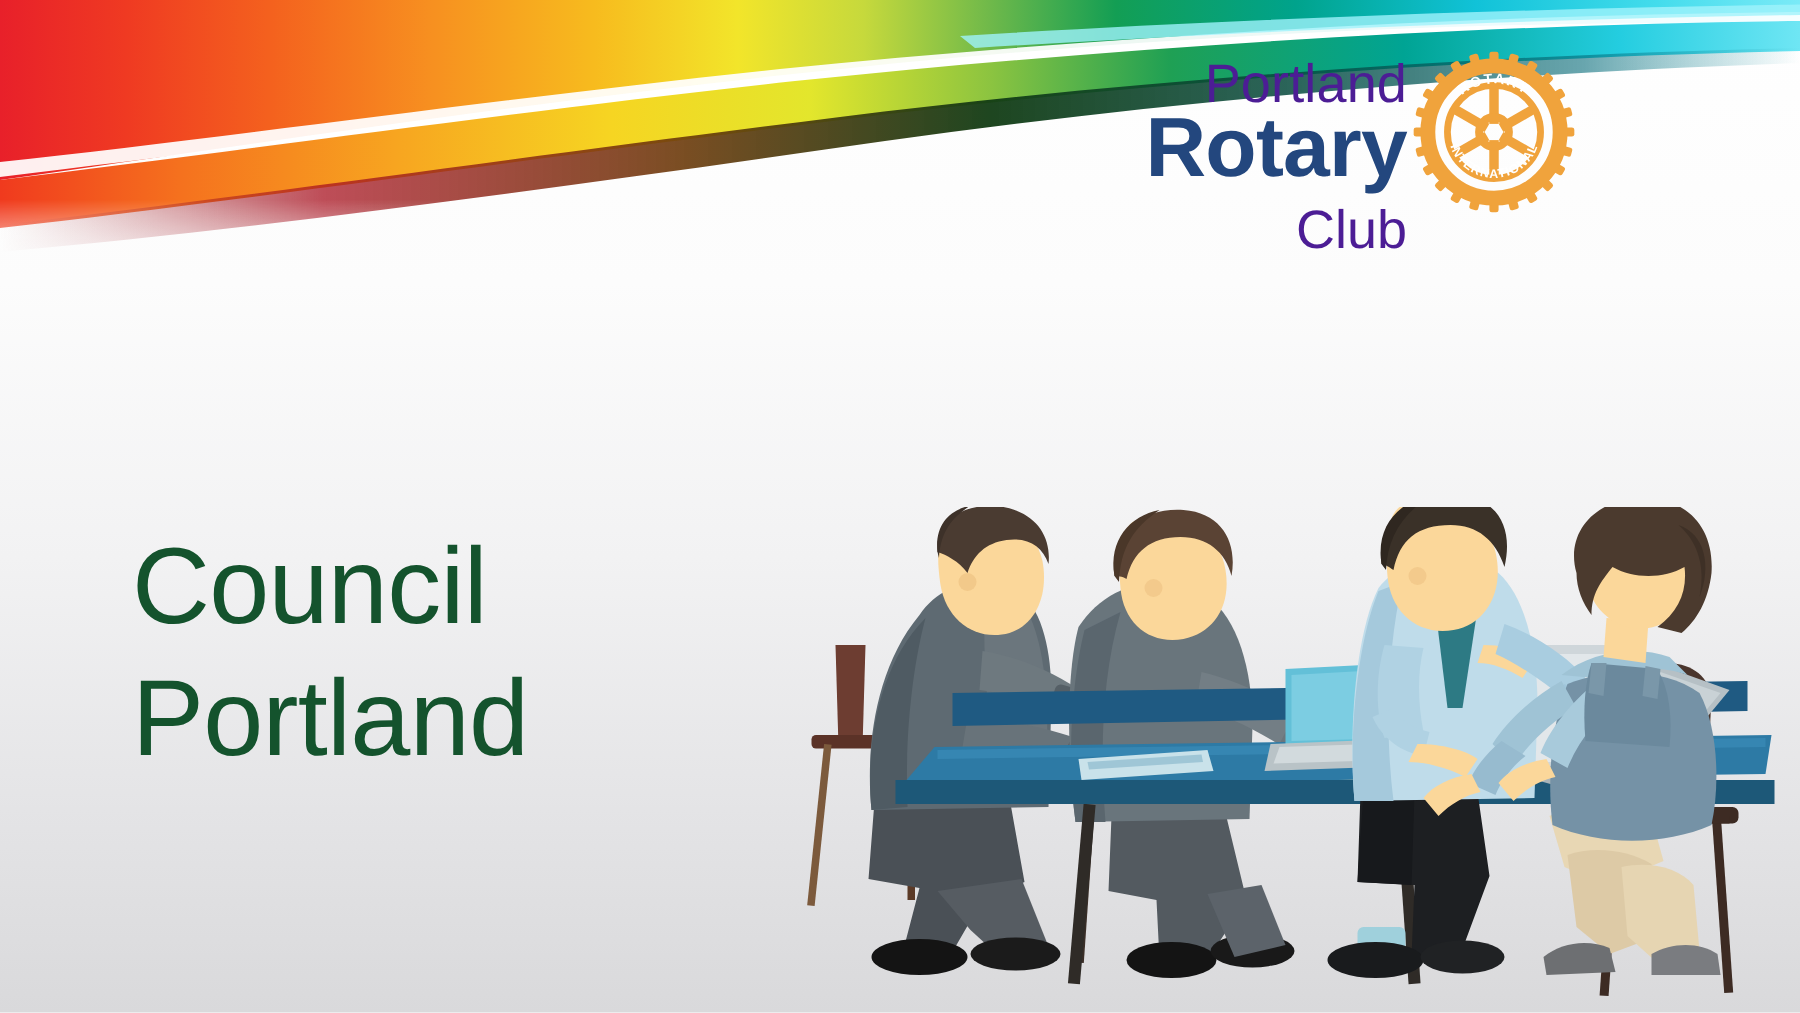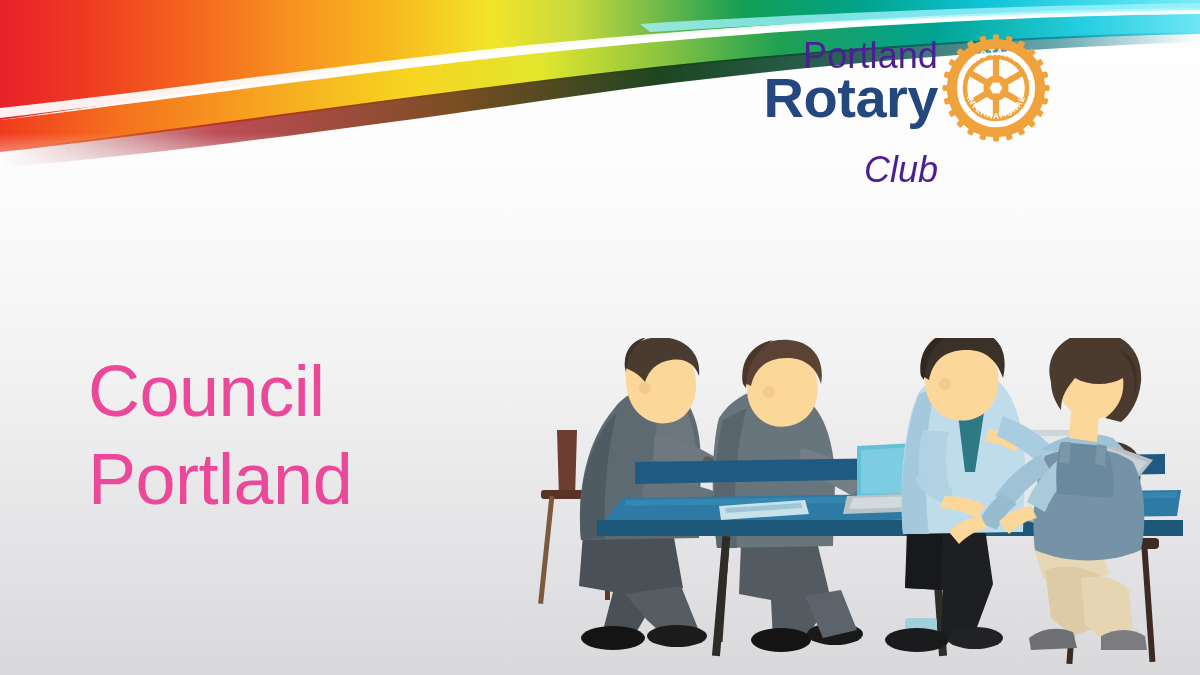--- a/index.html
+++ b/index.html
@@ -26,33 +26,33 @@
 
   
   #logo {
     position:absolute;
     left:770px; top:18px;
     width:280px; height:150px;
   }
   .logo-text { position:absolute; right:112px; text-align:right; color:#4c1d95; line-height:1; white-space:nowrap; }
   #logo-portland { top:20px; font-size:36px; font-weight:400; letter-spacing:.1px; }
   #logo-rotary   { top:52px; font-size:56px; font-weight:bold; color:#23477e; letter-spacing:-.5px; }
-  #logo-club     { top:134px; font-size:36px; font-weight:400;font-style:italic; }
+  #logo-club     { top:117px; font-size:36px; font-weight:400; }
   #rotary-wheel  { position:absolute; right:0px; top:12px; width:108px; height:116px; }
 
   
   #title-block {
     position:absolute;
     left:88px; top:348px;
     width:430px;
   }
   .title-line {
     font-size:72px;
     font-weight:300;
-    color:#ec4899;
+    color:#14532d;
     line-height:1.22;
     letter-spacing:-.5px;
     white-space:nowrap;
   }
 
   
   #illustration {
     position:absolute;
     left:505px; top:338px;
     width:695px; height:337px;

